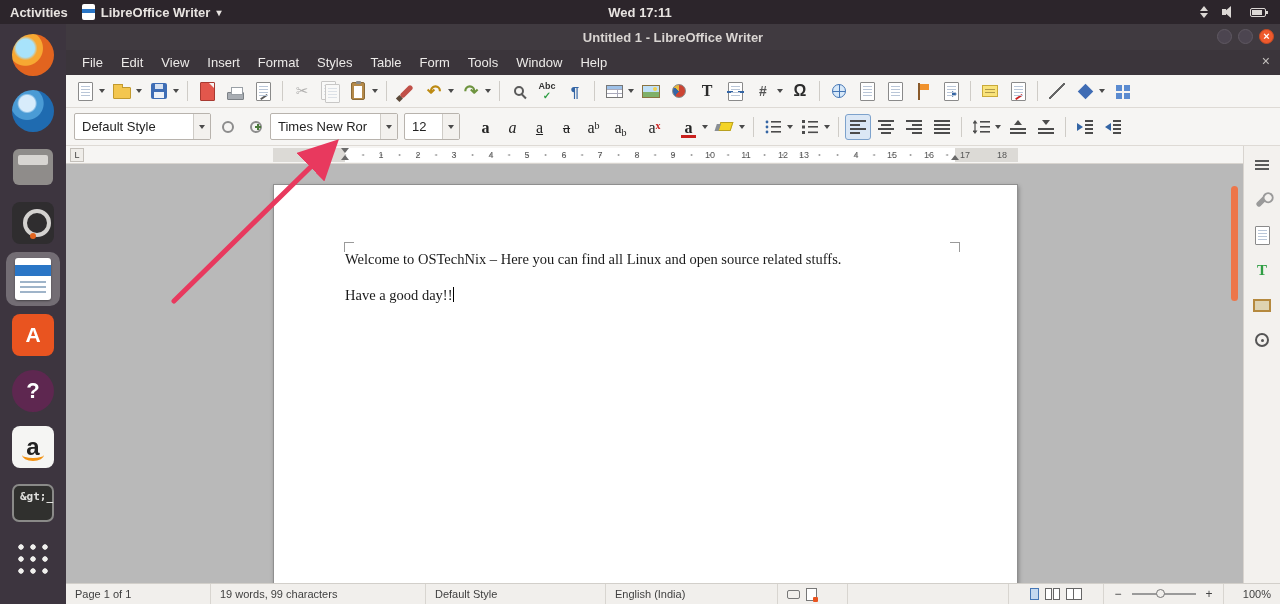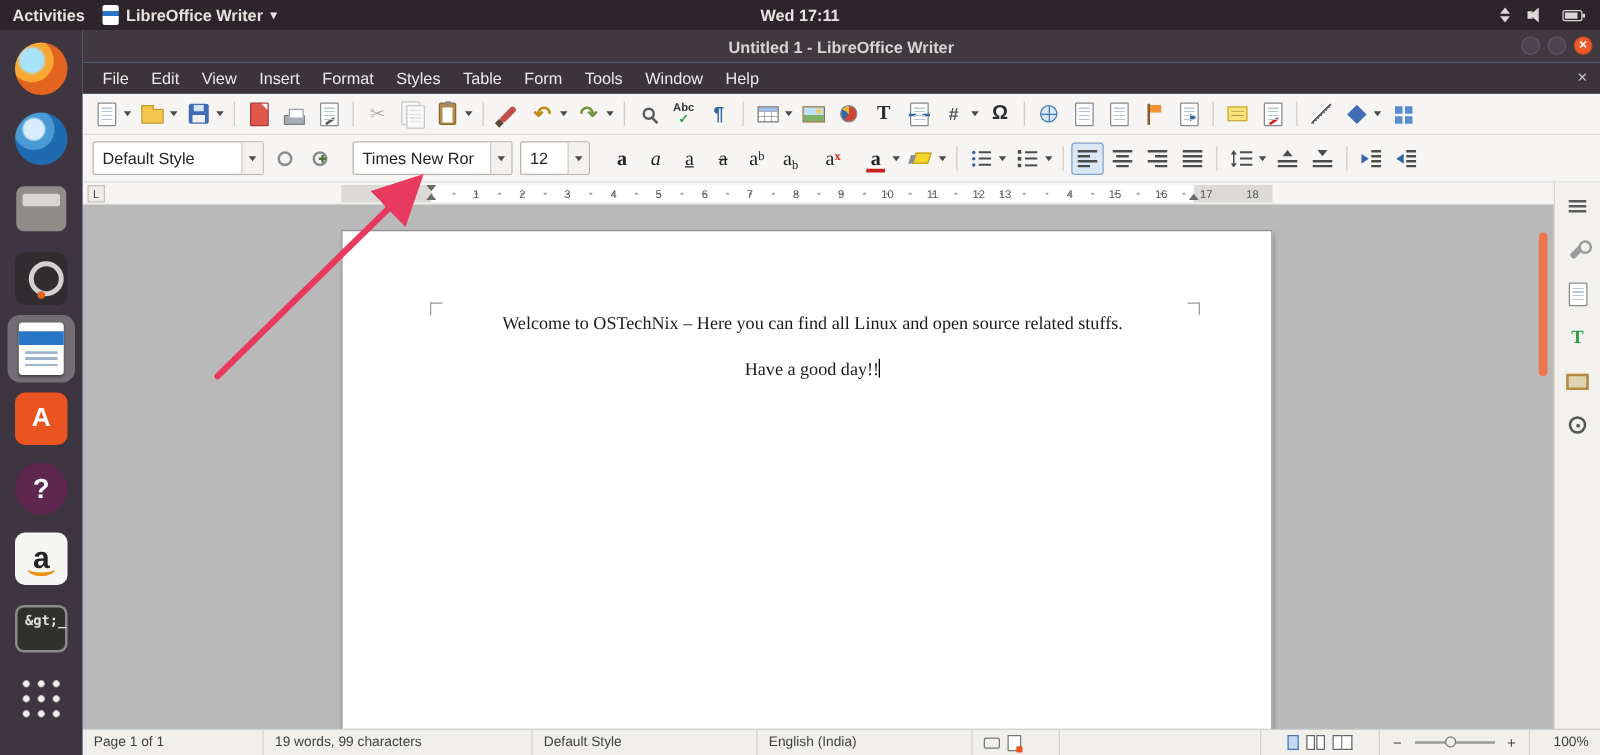--- a/index.html
+++ b/index.html
@@ -57,21 +57,21 @@
                   border-bottom:3px solid #f29111; border-radius:50%; }
   .ic-term { width:42px; height:38px; background:#30302e; border:2px solid #8a8a88; border-radius:7px;
              color:#e0e0de; font-family:"DejaVu Sans Mono",monospace; font-size:11px; font-weight:700;
              display:flex; align-items:flex-start; padding:4px 0 0 6px; }
   .ic-apps { width:36px; height:36px;
              background-image:radial-gradient(circle, #f1f0ee 2.4px, transparent 3px);
              background-size:12px 12px; background-position:center; }
 
   
   .window { position:absolute; left:66px; top:24px; width:1214px; height:580px; display:flex; flex-direction:column;
-            background:#7dd3fc; }
+            background:#eab308; }
   .titlebar { height:26px; background:#403a40; position:relative; display:flex; align-items:center; justify-content:center;
               color:#d9d5d2; font-weight:700; font-size:13px; flex:0 0 26px; }
   .win-btns { position:absolute; right:6px; top:5px; display:flex; gap:6px; }
   .wbtn { width:15px; height:15px; border-radius:50%; background:#4c4550; border:1px solid #5f5862; }
   .wbtn.close { background:#ef5a2d; border-color:#c74a22; color:#fff; font-size:11px; line-height:12px; text-align:center; font-weight:700; }
 
   .menubar { height:25px; flex:0 0 25px; background:#3b353b; display:flex; align-items:center; color:#eceae8;
              font-size:13px; padding-left:7px; position:relative; }
   .menu-item { padding:3px 9px; border-radius:2px; cursor:default; }
   .close-doc { position:absolute; right:10px; top:3px; color:#c4c1be; font-size:14px; }
@@ -181,21 +181,21 @@
   .imark.topm { border-top:5px solid #6a6a6a; top:2px; }
   .imark.botm { border-bottom:5px solid #6a6a6a; top:9px; }
 
   
   .main { position:relative; flex:1; background:#b9b9b9; overflow:hidden; }
   .page { position:absolute; left:207px; top:20px; width:745px; height:420px; background:#fff;
           border:1px solid #8f8f8f; box-shadow:1px 2px 4px rgba(0,0,0,0.28); }
   .cm { position:absolute; width:10px; height:10px; }
   .cm.tl { left:70px; top:57px; border-left:1px solid #9a9a9a; border-top:1px solid #9a9a9a; }
   .cm.tr { left:676px; top:57px; border-right:1px solid #9a9a9a; border-top:1px solid #9a9a9a; }
-  .page-text { padding:66px 62px 0 71px; font-family:"Liberation Serif",serif; font-size:14.5px; color:#1a1a1a;text-align:center; }
+  .page-text { padding:66px 62px 0 71px; font-family:"Liberation Serif",serif; font-size:14.5px; color:#1a1a1a; }
   .page-text p { margin-bottom:19px; }
   .cursor { display:inline-block; width:1px; height:15px; background:#000; vertical-align:-2px; }
   .scrollbar { position:absolute; right:42px; top:22px; width:7px; height:115px; background:#ed764a; border-radius:4px; }
 
   
   .sidebar { position:absolute; right:0; top:122px; bottom:21px; width:37px; background:#f3f1ee;
              border-left:1px solid #d8d4cf; display:flex; flex-direction:column; align-items:center;
              padding-top:6px; gap:9px; z-index:4; }
   .sbi { width:26px; height:26px; border-radius:3px; display:flex; align-items:center; justify-content:center; }
   .ham { width:14px; height:2px; background:#5a5a5a; box-shadow:0 4px 0 #5a5a5a, 0 8px 0 #5a5a5a; margin-bottom:8px; }
@@ -450,21 +450,21 @@
     <div class="combo" style="width:137px;">
       <span class="combo-val">Default Style</span>
       <span class="combo-btn"></span>
     </div>
     <span class="ti">
         <i class="ring"></i>
       </span>
     <span class="ti">
         <i class="ring plus"></i>
       </span>
-    <div class="combo" style="width:128px; margin-left:12px;">
+    <div class="combo" style="width:128px; margin-left:0;">
       <span class="combo-val">Times New Ror</span>
       <span class="combo-btn"></span>
     </div>
     <div class="combo" style="width:56px;">
       <span class="combo-val">12</span>
       <span class="combo-btn"></span>
     </div>
     <span class="fb b" style="margin-left:10px;">
         <span>a</span>
       </span>

